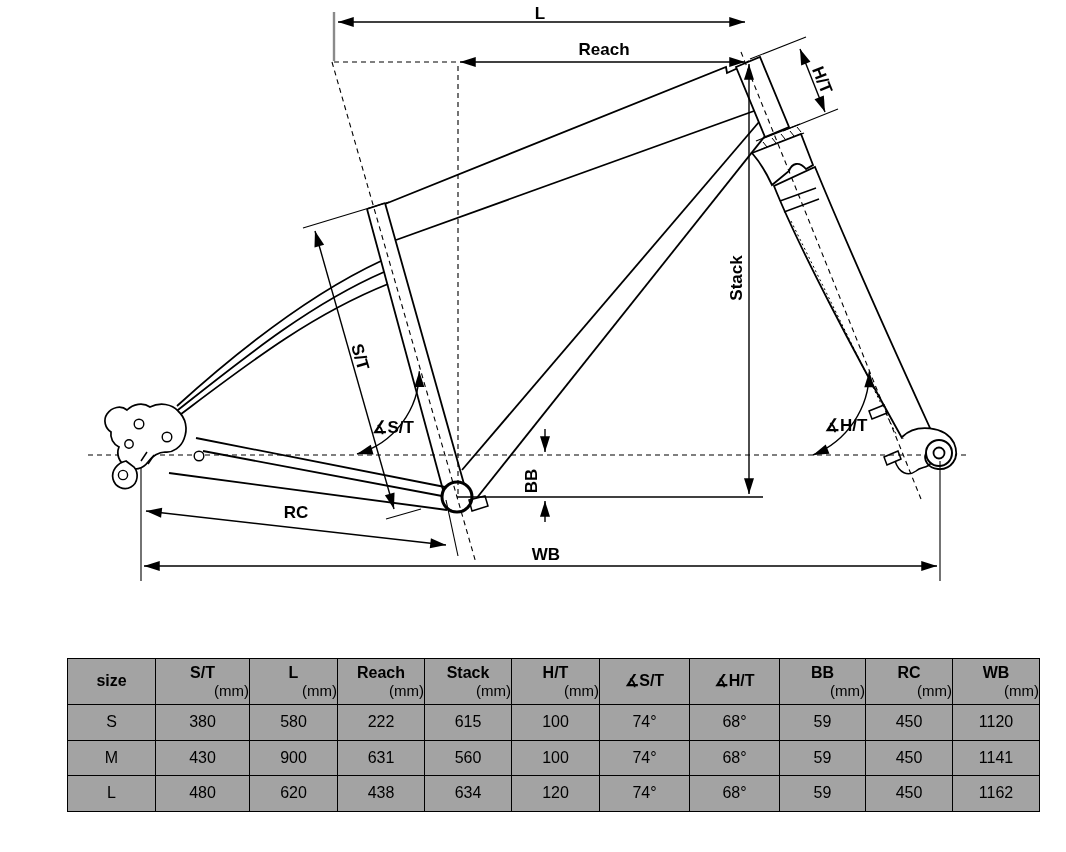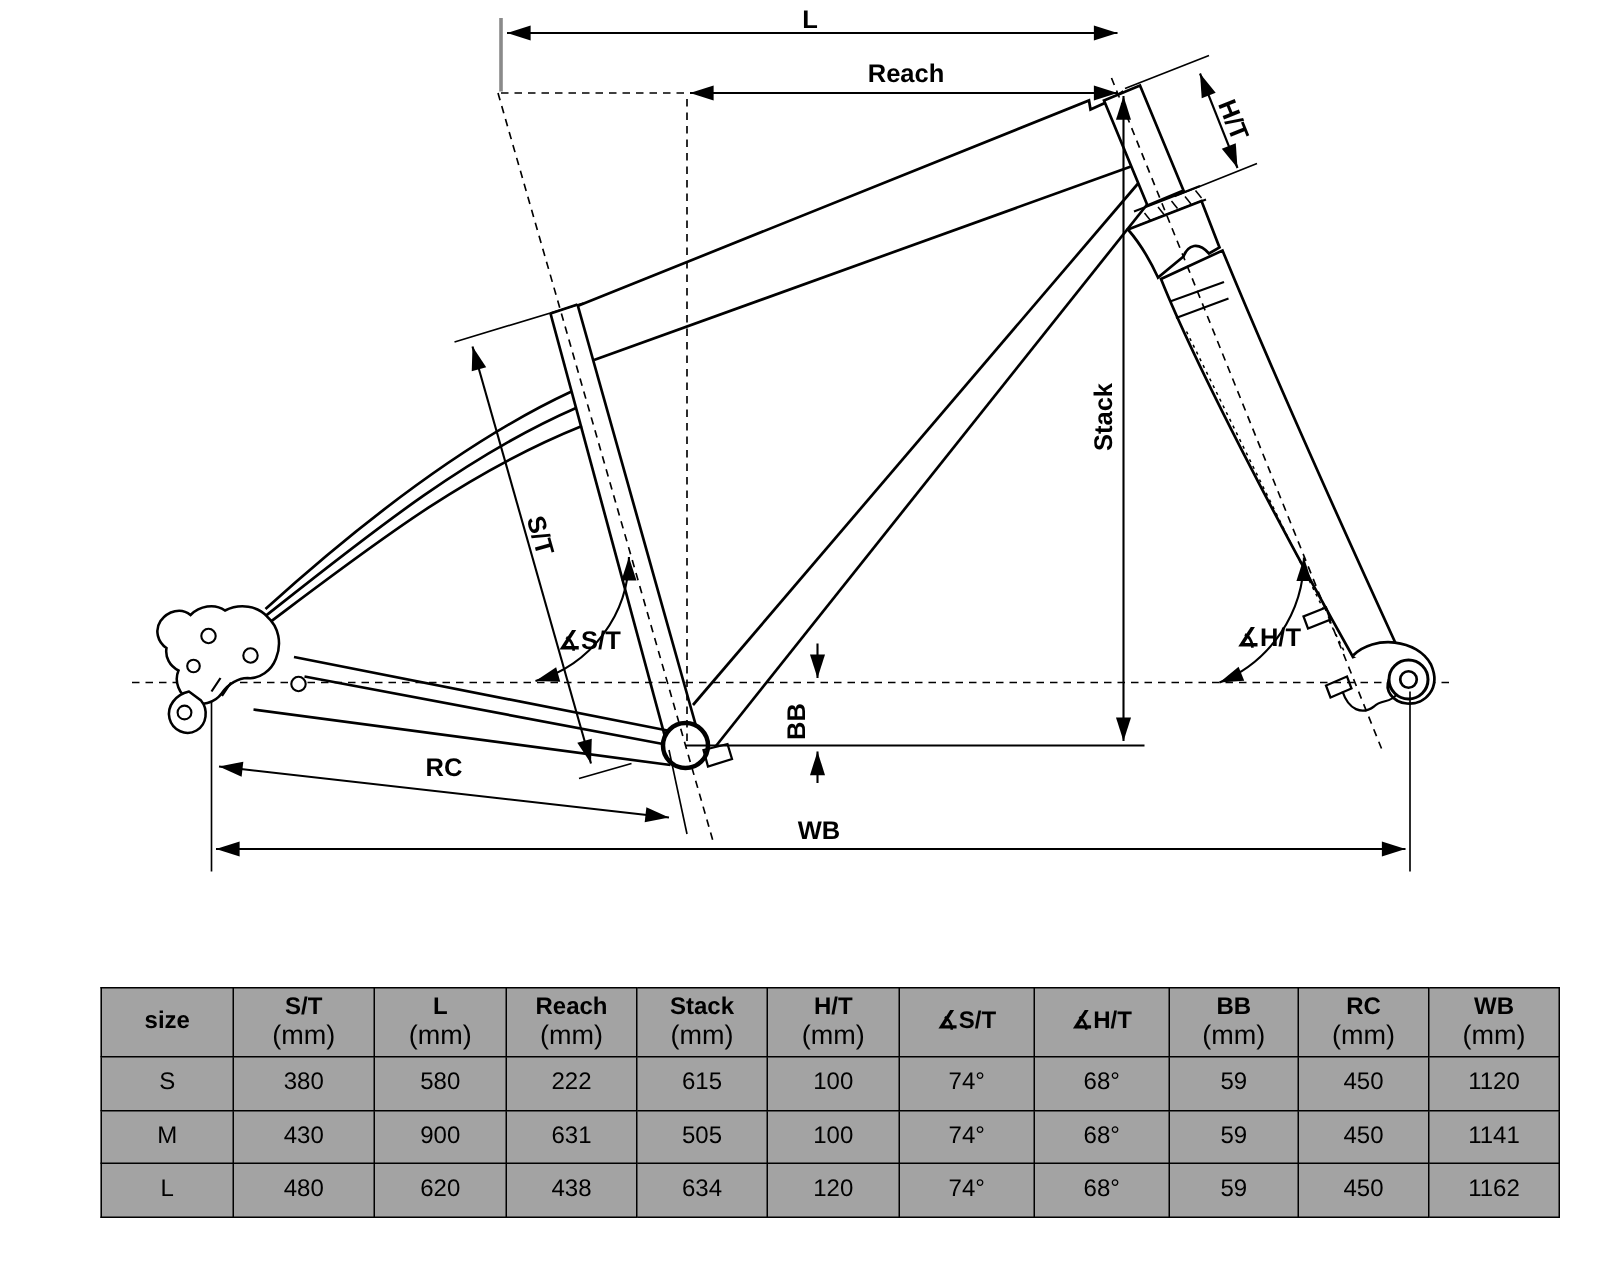--- a/index.html
+++ b/index.html
@@ -6,21 +6,21 @@
   .canvas{position:relative;width:1066px;height:852px;background:#fff;overflow:hidden;
           font-family:"Liberation Sans",sans-serif;}
   .diagram-svg{position:absolute;left:0;top:0;}
   .geo-table{position:absolute;left:67px;top:658px;width:972px;border-collapse:collapse;
              table-layout:fixed;background:#a3a3a3;}
   .geo-table th,.geo-table td{border:1.6px solid #000;text-align:center;vertical-align:middle;
              color:#000;padding:0;}
   .geo-table th{height:45px;font-weight:700;}
   .geo-table td{height:34.6px;font-size:16px;font-weight:400;}
   .hl{font-size:16px;font-weight:700;line-height:1.15;}
-  .hu{font-size:18px;font-weight:400;line-height:1.05;}
+  .hu{font-size:15px;font-weight:400;line-height:1.05;text-align:right;}
   .dlabel{font-size:17px;font-weight:700;fill:#000;}
 </style>
 </head>
 <body>
 
 <div class="canvas">
 
   <svg class="diagram-svg" width="1066" height="630" viewBox="0 0 1066 630">
     <defs>
       <marker id="ah" markerWidth="30" markerHeight="14" refX="0" refY="0" viewBox="-16 -6 18 12" orient="auto-start-reverse" markerUnits="userSpaceOnUse">
@@ -212,21 +212,21 @@
           <td>68°</td>
           <td>59</td>
           <td>450</td>
           <td>1120</td>
         </tr>
         <tr>
           <td>M</td>
           <td>430</td>
           <td>900</td>
           <td>631</td>
-          <td>505</td>
+          <td>560</td>
           <td>100</td>
           <td>74°</td>
           <td>68°</td>
           <td>59</td>
           <td>450</td>
           <td>1141</td>
         </tr>
         <tr>
           <td>L</td>
           <td>480</td>

